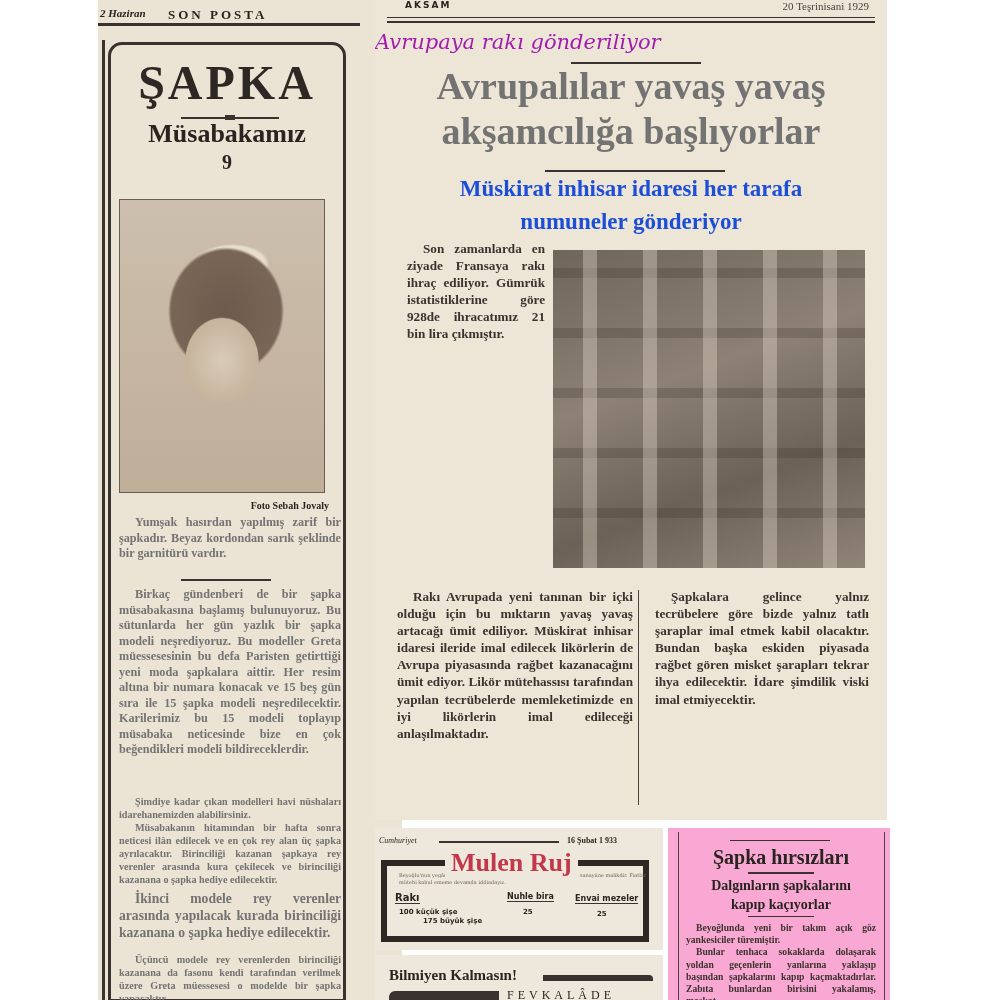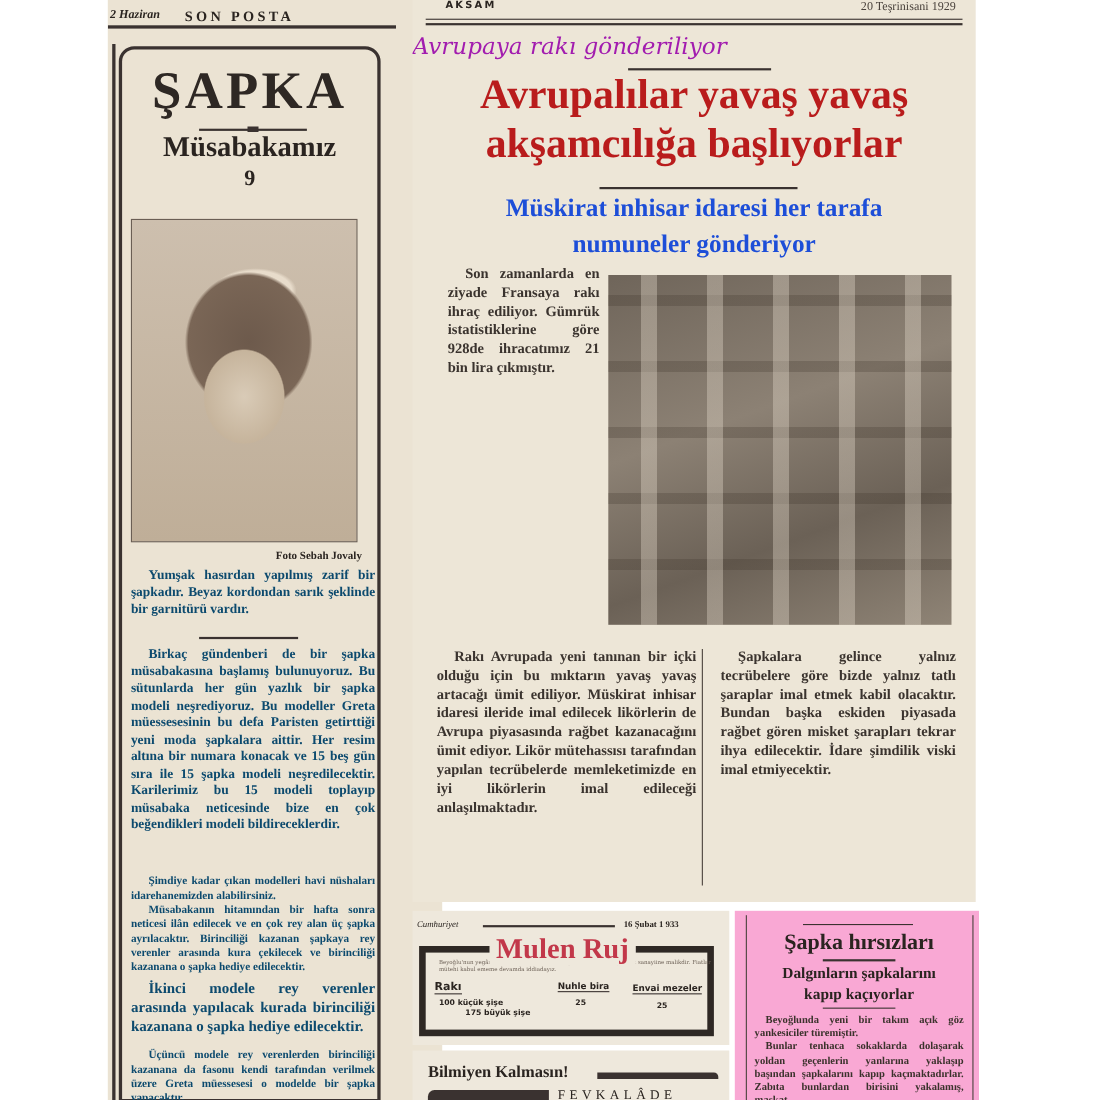--- a/index.html
+++ b/index.html
@@ -24,34 +24,34 @@
   .sp-orn::after { content: ""; position: absolute; left: 44px; top: -2px; width: 10px; height: 5px; background: #3a3230; }
   .sp-sub { position: absolute; left: 0; top: 74px; width: 100%; text-align: center; font-family: "Liberation Serif", serif; font-weight: bold; font-size: 26px; }
   .sp-num { position: absolute; left: 0; top: 106px; width: 100%; text-align: center; font-family: "Liberation Serif", serif; font-weight: bold; font-size: 20px; }
   .sp-photo { position: absolute; left: 8px; top: 154px; width: 206px; height: 294px; border: 1px solid #6a5e54;
     background:
       radial-gradient(ellipse 60px 70px at 50% 55%, #d9cbb7 0%, #c6b49c 60%, transparent 62%),
       radial-gradient(ellipse 100px 110px at 52% 38%, #6d5a4c 0%, #7a6656 55%, transparent 58%),
       radial-gradient(ellipse 110px 60px at 55% 22%, #e8dccb 0%, #e8dccb 30%, transparent 34%),
       linear-gradient(#cdbfae, #bfae98); }
   .sp-credit { position: absolute; right: 14px; top: 455px; font-family: "Liberation Serif", serif; font-weight: bold; font-size: 10px; }
-  .sp-text { position: absolute; left: 8px; width: 222px; font-family: "Liberation Serif", serif; font-weight: bold; font-size: 12.2px; line-height: 15.5px; text-align: justify; color: #0c4a6e; }
+  .sp-text { position: absolute; left: 8px; width: 222px; font-family: "Liberation Serif", serif; font-weight: bold; font-size: 12.2px; line-height: 15.5px; text-align: justify; color: #737373; }
   .sp-text p { text-indent: 16px; }
   .sp-text.small { font-size: 10.2px; line-height: 13px; }
   .sp-text.mid { font-size: 13.6px; line-height: 17px; }
   .sp-rule { position: absolute; left: 70px; width: 90px; height: 2px; background: #3a3230; }
 
   
   .ak-head { position: absolute; left: 12px; top: 0; width: 488px; height: 18px; border-bottom: 1px solid #3a3230; }
   .ak-head::after { content: ""; position: absolute; left: 0; top: 21px; width: 100%; height: 2px; background: #3a3230; }
   .ak-paper { position: absolute; left: 18px; top: 0; font-family: "DejaVu Sans", sans-serif; font-weight: bold; font-size: 9px; letter-spacing: 2px; }
   .ak-date { position: absolute; right: 6px; top: 0; font-family: "Liberation Serif", serif; font-size: 11px; color: #4a423c; }
   .ak-kicker { position: absolute; left: 0; top: 30px; width: 100%; text-align: left; font-family: "DejaVu Serif", serif; font-style: italic; font-size: 21px; color: #a21caf; }
   .ak-orn1 { position: absolute; left: 196px; top: 62px; width: 130px; height: 2px; background: #3a3230; }
-  .ak-headline { position: absolute; left: 0; top: 64px; width: 100%; text-align: center; font-family: "Liberation Serif", serif; font-weight: bold; font-size: 38px; line-height: 45px; color: #b91c1c; }
+  .ak-headline { position: absolute; left: 0; top: 64px; width: 100%; text-align: center; font-family: "Liberation Serif", serif; font-weight: bold; font-size: 38px; line-height: 45px; color: #737373; }
   .ak-orn2 { position: absolute; left: 170px; top: 170px; width: 180px; height: 2px; background: #3a3230; }
   .ak-deck { position: absolute; left: 0; top: 172px; width: 100%; text-align: center; font-family: "Liberation Serif", serif; font-weight: bold; font-size: 23px; line-height: 33px; color: #1d4ed8; }
   .ak-col { position: absolute; font-family: "Liberation Serif", serif; font-weight: bold; font-size: 13.2px; line-height: 17.1px; text-align: justify; color: #3a332e; }
   .ak-col p { text-indent: 16px; }
   .ak-photo { position: absolute; left: 178px; top: 250px; width: 312px; height: 318px;
     background:
       repeating-linear-gradient(90deg, transparent 0 30px, rgba(235,225,210,.35) 30px 44px, transparent 44px 60px),
       repeating-linear-gradient(0deg, transparent 0 50px, rgba(60,50,40,.25) 50px 60px),
       linear-gradient(160deg, #6f655a, #8c8174 40%, #6b6156 70%, #8f8476); }
   .ak-vrule { position: absolute; left: 263px; top: 590px; width: 1px; height: 215px; background: #4a423c; }

